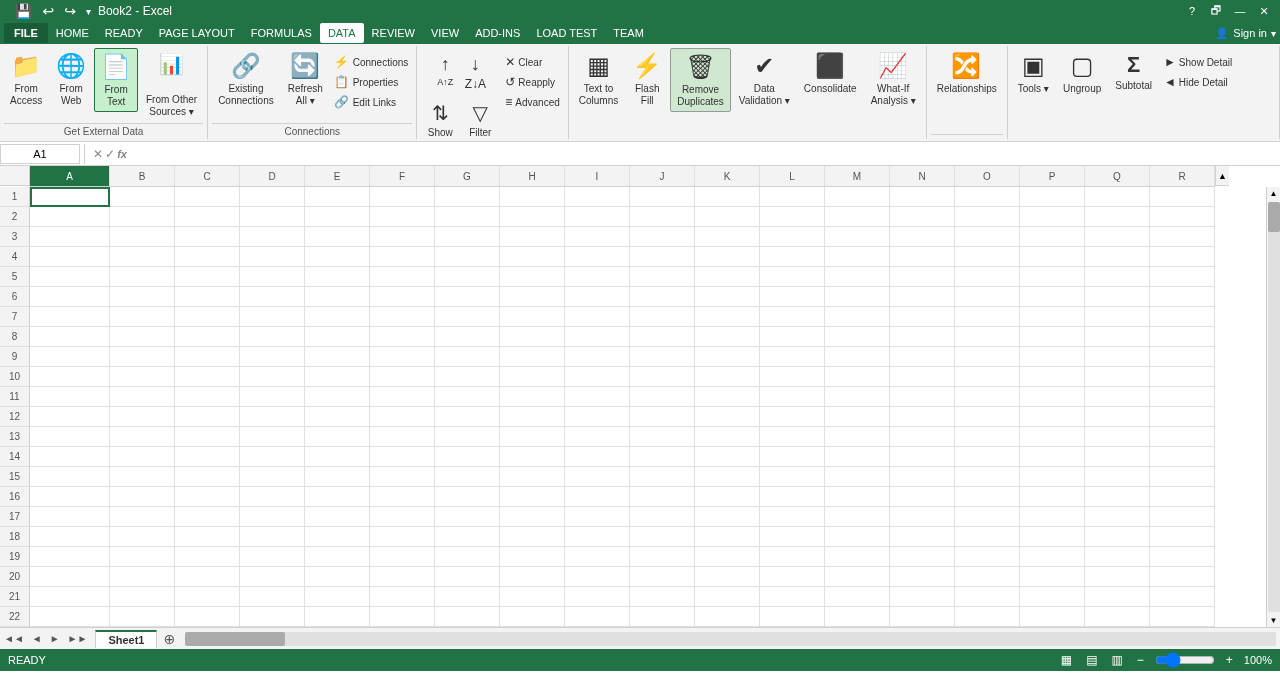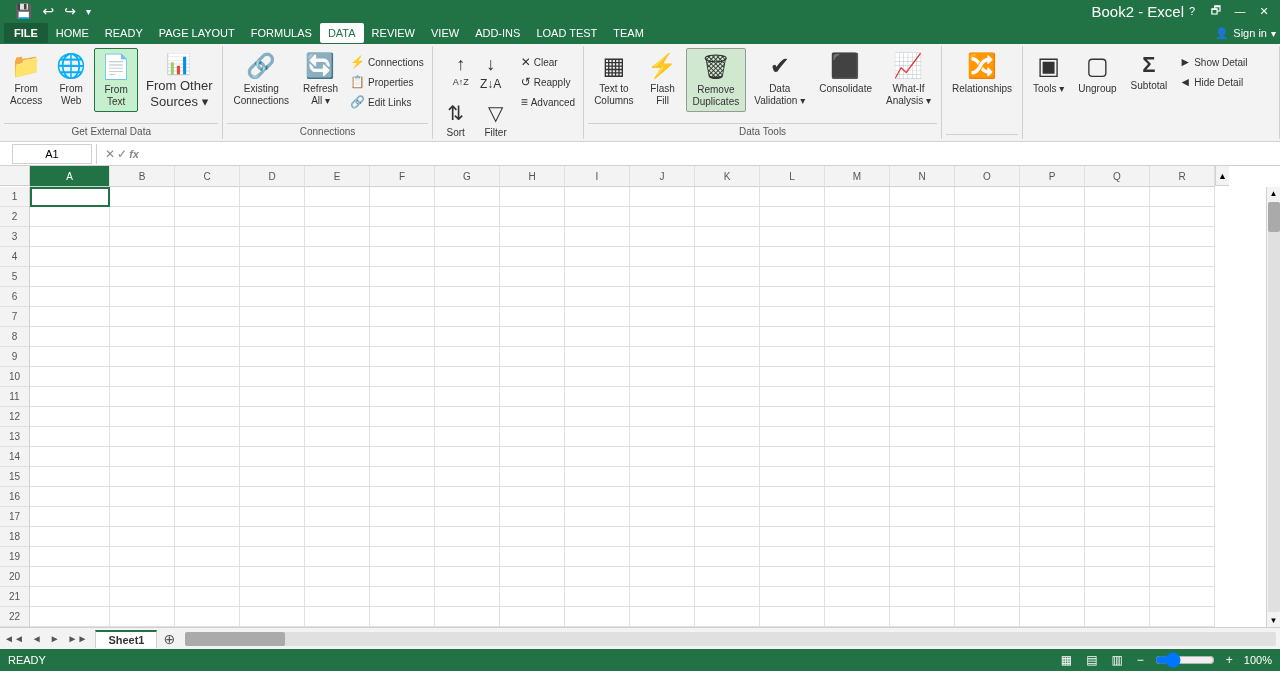--- a/index.html
+++ b/index.html
@@ -8,21 +8,21 @@
     
     #title-bar {
       height: 22px;
       background: #217346;
       display: flex;
       align-items: center;
       justify-content: space-between;
       padding: 0 8px;
       color: #fff;
     }
-    #title-bar .title { flex: 1; text-align: right; font-size: 15px; }
+    #title-bar .title { flex: 1; text-align: left; font-size: 12px; }
     #title-bar .win-controls { display: flex; gap: 8px; }
     #title-bar .win-btn { width: 16px; height: 16px; font-size: 11px; color: #fff; cursor: pointer; display: flex; align-items: center; justify-content: center; }
 
     
     #menu-bar {
       height: 22px;
       background: #217346;
       display: flex;
       align-items: center;
       padding: 0 4px;
@@ -108,21 +108,21 @@
     }
     .ribbon-btn-sm .icon-xs { font-size: 12px; }
 
     
     #formula-bar {
       height: 24px;
       display: flex;
       align-items: center;
       border-bottom: 1px solid #d0d0d0;
       background: #fff;
-      padding: 0 12px;
+      padding: 0 0;
     }
     #name-box {
       width: 80px;
       height: 20px;
       border: 1px solid #d0d0d0;
       padding: 0 4px;
       font-size: 11px;
       text-align: center;
     }
     #formula-divider { width: 1px; height: 20px; background: #d0d0d0; margin: 0 4px; }
@@ -309,21 +309,21 @@
       <div class="ribbon-btn large">
         <span class="icon">🌐</span>
         <span>From<br>Web</span>
       </div>
       <div class="ribbon-btn large" style="background:#c6efce; border:1px solid #217346;">
         <span class="icon">📄</span>
         <span>From<br>Text</span>
       </div>
       <div class="ribbon-btn large">
         <span class="icon" style="font-size:20px;">📊</span>
-        <span style="font-size:13px;">From Other<br>Sources ▾</span>
+        <span style="font-size:10px;margin-top:16px;">From Other<br>Sources ▾</span>
       </div>
     </div>
     <div class="ribbon-group-label">Get External Data</div>
   </div>
 
   <div class="ribbon-group">
     <div class="ribbon-group-content">
       <div class="ribbon-btn large" style="min-width:55px;">
         <span class="icon">🔗</span>
         <span>Existing<br>Connections</span>
@@ -359,21 +359,21 @@
             <span style="font-size:9px;">A↑Z</span>
           </div>
           <div class="ribbon-btn" style="min-width:28px; padding:4px 3px;">
             <span class="icon-sm" style="font-size:18px;">↓</span>
             <span style="font-size:12px;">Z↓A</span>
           </div>
         </div>
         <div style="display:flex; gap:2px;">
           <div class="ribbon-btn large" style="min-width:38px;">
             <span class="icon" style="font-size:20px;">⇅</span>
-            <span>Sort</span>
+            <span>Show</span>
           </div>
           <div class="ribbon-btn large" style="min-width:38px;">
             <span class="icon" style="font-size:20px;">▽</span>
             <span>Filter</span>
           </div>
         </div>
       </div>
       <div class="ribbon-btn-group-v" style="justify-content:center; padding-top:4px;">
         <div class="ribbon-btn-sm">
           <span class="icon-xs">✕</span>
@@ -412,21 +412,20 @@
       </div>
       <div class="ribbon-btn large">
         <span class="icon">⬛</span>
         <span>Consolidate</span>
       </div>
       <div class="ribbon-btn large">
         <span class="icon">📈</span>
         <span>What-If<br>Analysis ▾</span>
       </div>
     </div>
-    <div class="ribbon-group-label">Data Tools</div>
   </div>
 
   <div class="ribbon-group">
     <div class="ribbon-group-content">
       <div class="ribbon-btn large">
         <span class="icon">🔀</span>
         <span>Relationships</span>
       </div>
     </div>
     <div class="ribbon-group-label"></div>

